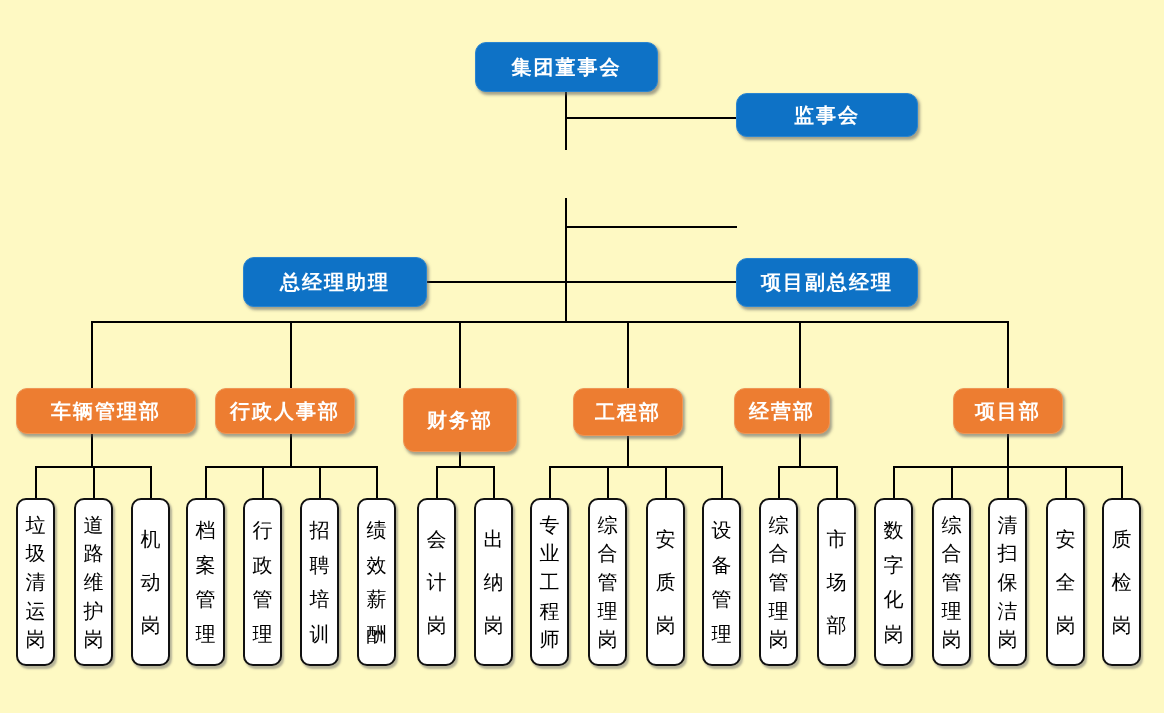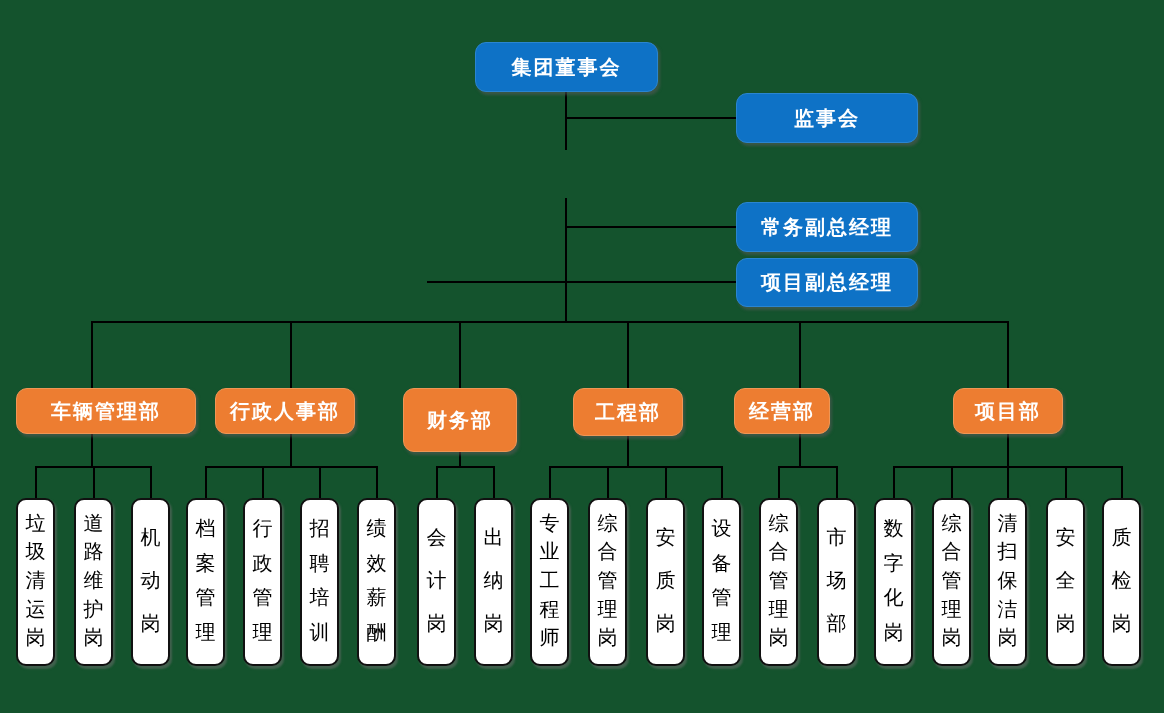--- a/index.html
+++ b/index.html
@@ -1,18 +1,18 @@
 <!DOCTYPE html>
 <html style="--blue: #0E72C6; --orange: #ED7D31; --postbg: #FFFFFF;"><head>
 <meta charset="utf-8">
 <style>
   html,body { margin:0; padding:0; background:#ffffff; }
   .stage {
-    position:relative; width:1164px; height:713px; background:#14532d;
-    font-family:Liberation Mono, monospace; overflow:hidden;
+    position:relative; width:1164px; height:713px; background:#fef9c3;
+    font-family:Liberation Serif, serif; overflow:hidden;
   }
   .stage * { box-sizing:border-box; }
   .line { position:absolute; background:#000000; }
   .node {
     position:absolute; display:flex; align-items:center; justify-content:center;
     color:#ffffff; font-weight:bold; font-size:20px; letter-spacing:2px;
     border-radius:11px; white-space:nowrap;
   }
   .blue {
     background:var(--blue,#0E72C6);
@@ -81,22 +81,22 @@
   <div class="line" style="left:721px;top:466px;width:1.5px;height:33px"></div>
   <div class="line" style="left:778px;top:466px;width:1.5px;height:33px"></div>
   <div class="line" style="left:836px;top:466px;width:1.5px;height:33px"></div>
   <div class="line" style="left:893px;top:466px;width:1.5px;height:33px"></div>
   <div class="line" style="left:951px;top:466px;width:1.5px;height:33px"></div>
   <div class="line" style="left:1007px;top:466px;width:1.5px;height:33px"></div>
   <div class="line" style="left:1065px;top:466px;width:1.5px;height:33px"></div>
   <div class="line" style="left:1121px;top:466px;width:1.5px;height:33px"></div>
 
   <div class="node blue" style="left:475px;top:42px;width:183px;height:50px">集团董事会</div>
-  <div class="node blue" style="left:736px;top:93px;width:182px;height:50px">监事会</div>
-  <div class="node blue" style="left:736px;top:202px;width:182px;height:50px">常务副总经理</div>
+  <div class="node blue" style="left:736px;top:93px;width:182px;height:44px">监事会</div>
+  <div class="node blue" style="left:243px;top:257px;width:184px;height:50px">总经理助理</div>
   <div class="node blue" style="left:736px;top:258px;width:182px;height:49px">项目副总经理</div>
 
   <div class="node orange" style="left:16px;top:388px;width:180px;height:46px">车辆管理部</div>
   <div class="node orange" style="left:215px;top:388px;width:140px;height:46px">行政人事部</div>
   <div class="node orange" style="left:403px;top:388px;width:114px;height:64px">财务部</div>
   <div class="node orange" style="left:573px;top:388px;width:110px;height:48px">工程部</div>
   <div class="node orange" style="left:734px;top:388px;width:96px;height:46px">经营部</div>
   <div class="node orange" style="left:953px;top:388px;width:110px;height:46px">项目部</div>
 
   <div class="vpost" style="left:16px">

